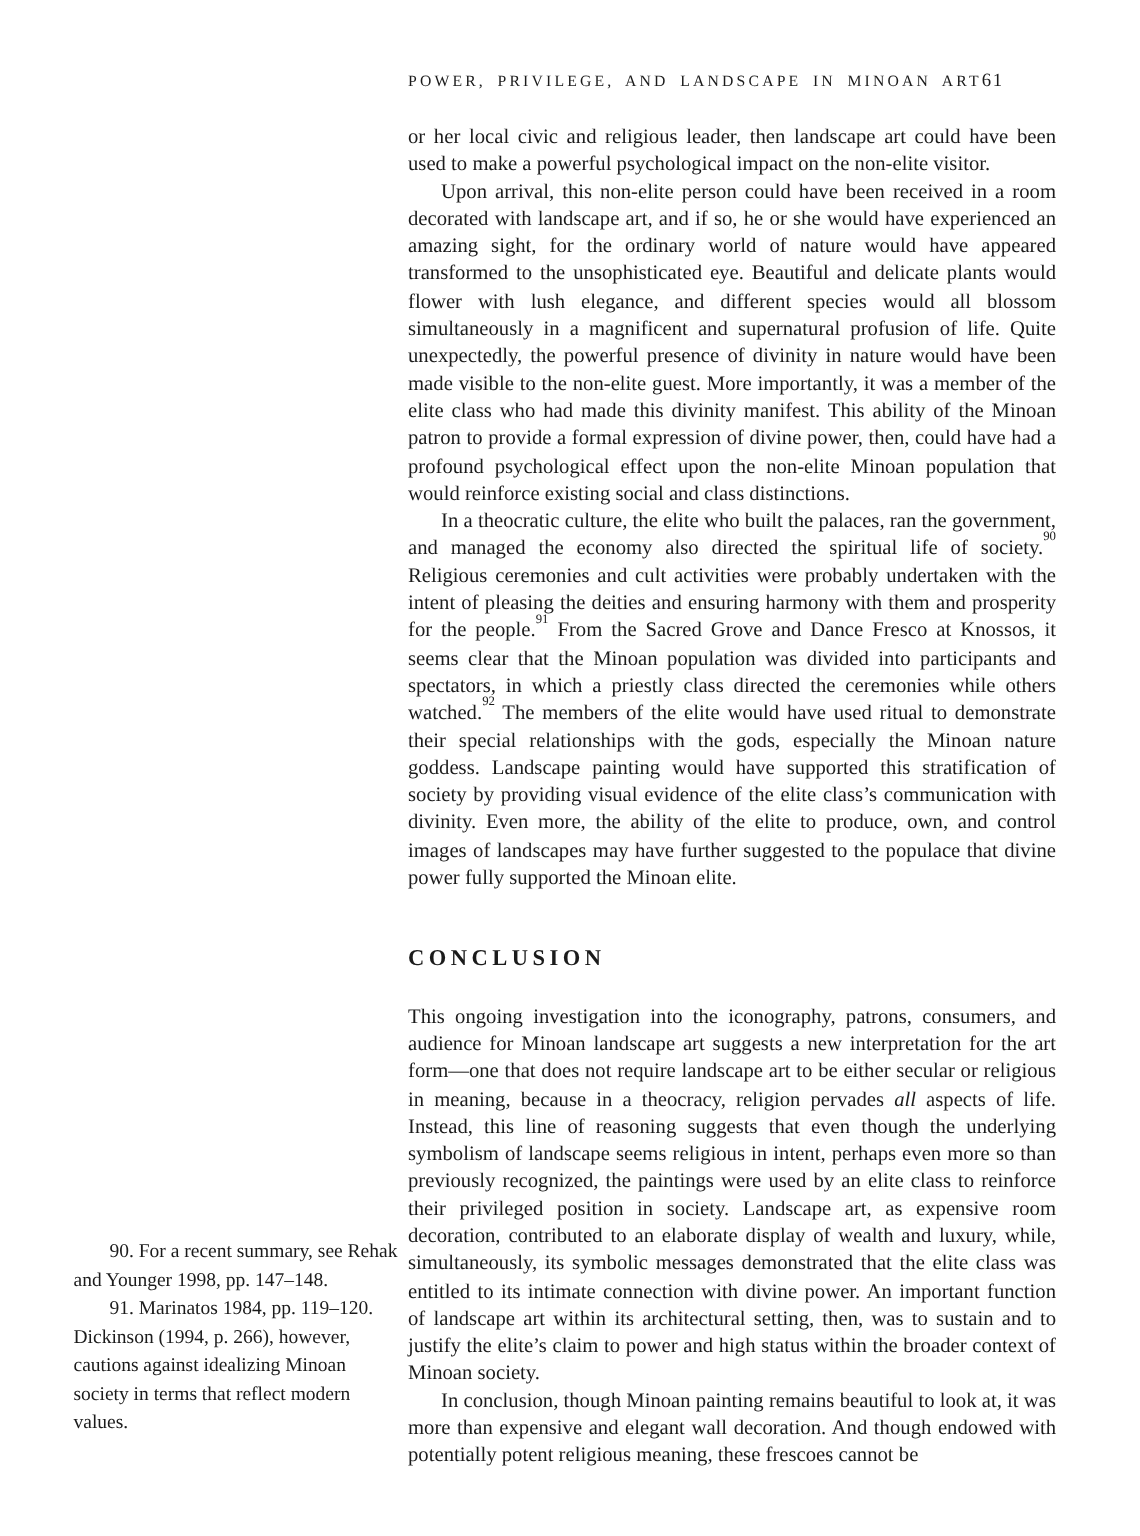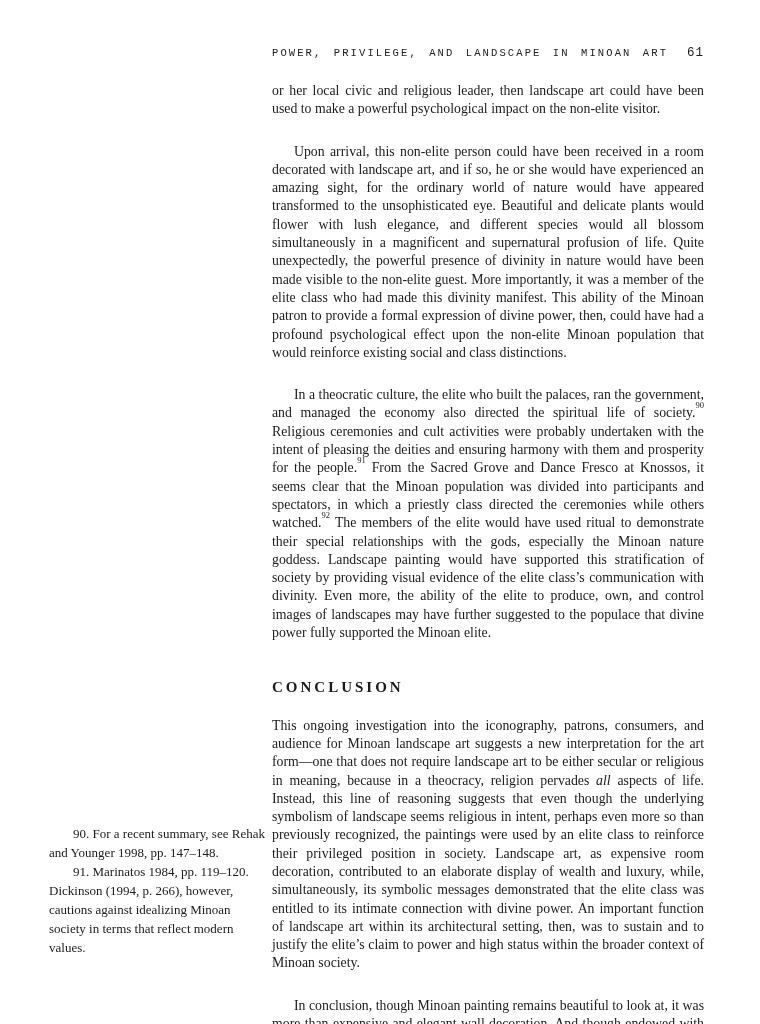--- a/index.html
+++ b/index.html
@@ -16,23 +16,22 @@
     font-family: "Liberation Serif", "DejaVu Serif", serif;
     color: #1b1b1b;
   }
   
   .running-head {
     position: absolute;
     left: 272px;
     top: 46px;
     width: 432px;
     display: flex;
-    justify-content: space-between;
+    justify-content: flex-start;
     align-items: baseline;
-    font-family: Liberation Mono, monospace;
   }
   .running-head-title {
     font-size: 10.5px;
     letter-spacing: 2.1px;
     word-spacing: 3px;
     white-space: nowrap;
   }
   .page-number {
     font-size: 12.5px;
     letter-spacing: 1px;
@@ -45,21 +44,20 @@
     width: 432px;
     font-size: 13.8px;
     line-height: 18.3px;
     text-align: justify;
   }
   .para {
     margin: 0;
   }
   .para.indent {
     text-indent: 22px;
-    margin-top: 24px;
   }
   .sup {
     font-size: 0.62em;
     position: relative;
     top: -0.45em;
     line-height: 0;
   }
   .section-heading {
     margin: 36px 0 20px 0;
     font-size: 15px;

